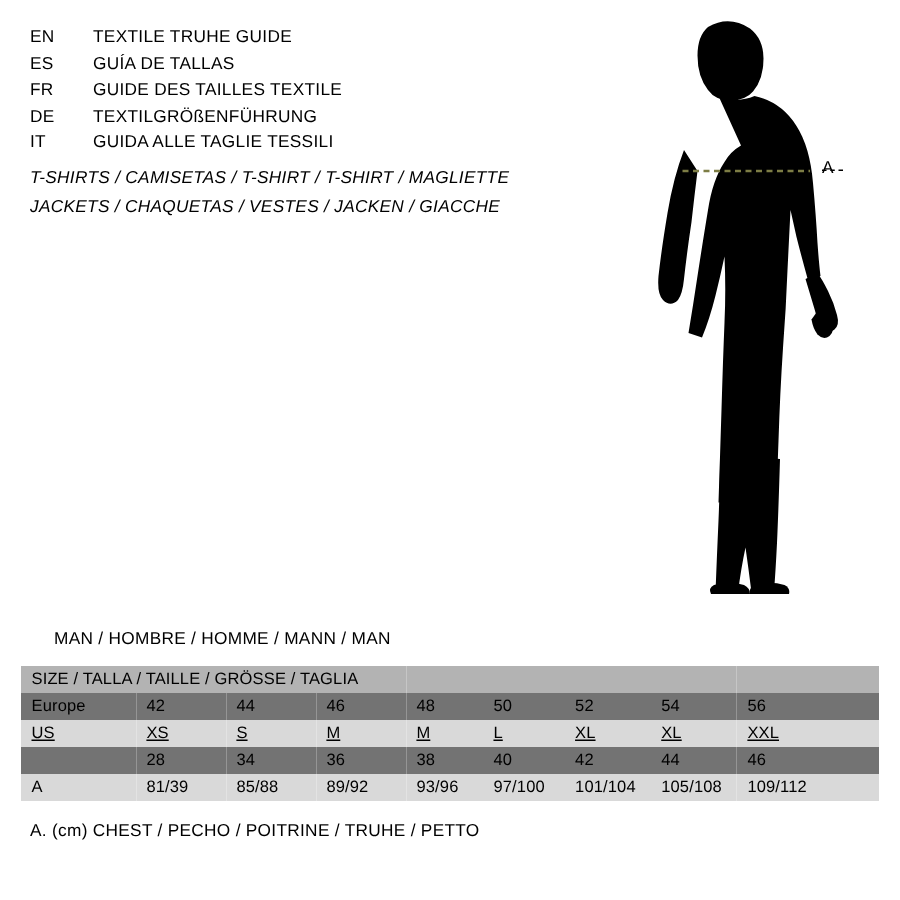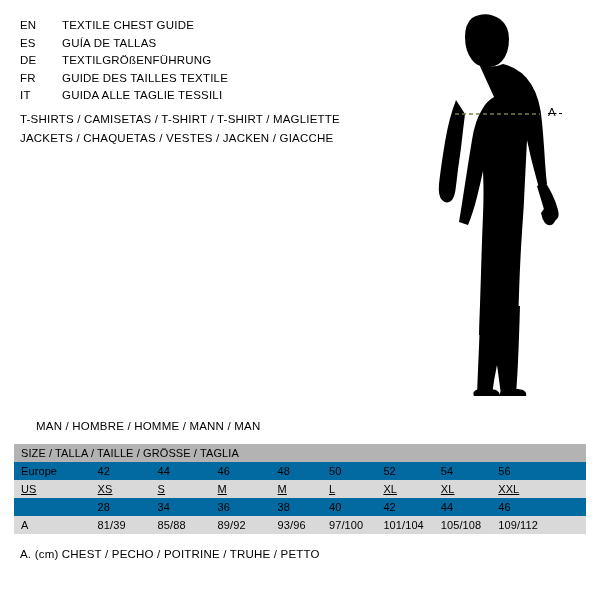--- a/index.html
+++ b/index.html
@@ -32,20 +32,21 @@
   .lang-text { white-space: nowrap; }
 
   
   .cat-block {
     position: absolute;
     left: 20px;
     top: 110px;
     font-size: 11.5px;
     line-height: 19px;
     letter-spacing: 0.2px;
+    font-style: italic;
   }
 
   
   .figure {
     position: absolute;
     left: 400px;
     top: 10px;
     width: 185px;
     height: 390px;
   }
@@ -85,21 +86,21 @@
     letter-spacing: 0.1px;
   }
   table.size-table td {
     padding: 3px 0 3px 7px;
     height: 18px;
     vertical-align: middle;
     white-space: nowrap;
   }
   tr.hdr { background: #b3b3b3; margin-top: 27px; }
   tr.alt-dark { background: #d9d9d9; text-decoration: underline; }
-  tr.alt-light { background: #0369a1; }
+  tr.alt-light { background: #737373; }
   tr.row-a { background: #d9d9d9; }
 
   .c-label { width: 86px; }
   .c-v { width: 67px; }
 
   .footnote {
     position: absolute;
     left: 20px;
     top: 548px;
     font-size: 11.5px;
@@ -107,33 +108,33 @@
   }
 </style>
 </head>
 <body>
 
 <div class="page">
 
   <div class="lang-block">
     <div class="lang-row">
       <span class="lang-code">EN</span>
-      <span class="lang-text">TEXTILE CHEST GUIDE</span>
+      <span class="lang-text">TEXTILE TRUHE GUIDE</span>
     </div>
     <div class="lang-row">
       <span class="lang-code">ES</span>
       <span class="lang-text">GUÍA DE TALLAS</span>
     </div>
     <div class="lang-row">
+      <span class="lang-code">FR</span>
+      <span class="lang-text">GUIDE DES TAILLES TEXTILE</span>
+    </div>
+    <div class="lang-row">
       <span class="lang-code">DE</span>
       <span class="lang-text">TEXTILGRÖßENFÜHRUNG</span>
-    </div>
-    <div class="lang-row">
-      <span class="lang-code">FR</span>
-      <span class="lang-text">GUIDE DES TAILLES TEXTILE</span>
     </div>
     <div class="lang-row">
       <span class="lang-code">IT</span>
       <span class="lang-text">GUIDA ALLE TAGLIE TESSILI</span>
     </div>
   </div>
 
   <div class="cat-block">
     <div>T-SHIRTS / CAMISETAS / T-SHIRT / T-SHIRT / MAGLIETTE</div>
     <div>JACKETS / CHAQUETAS / VESTES / JACKEN / GIACCHE</div>

